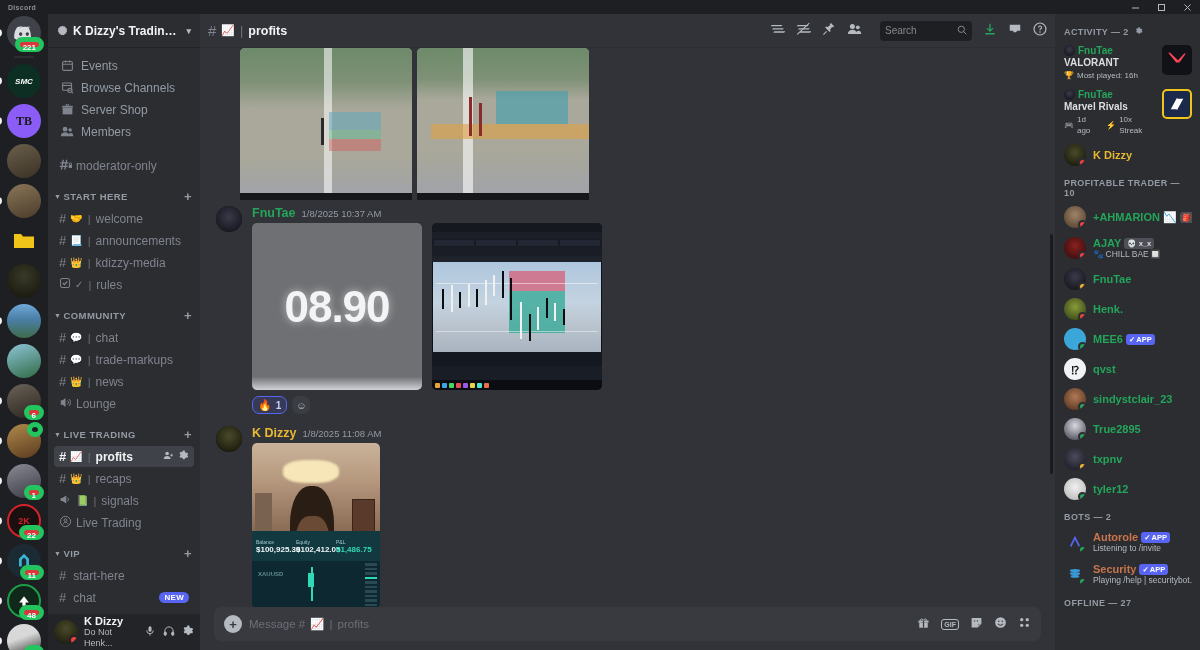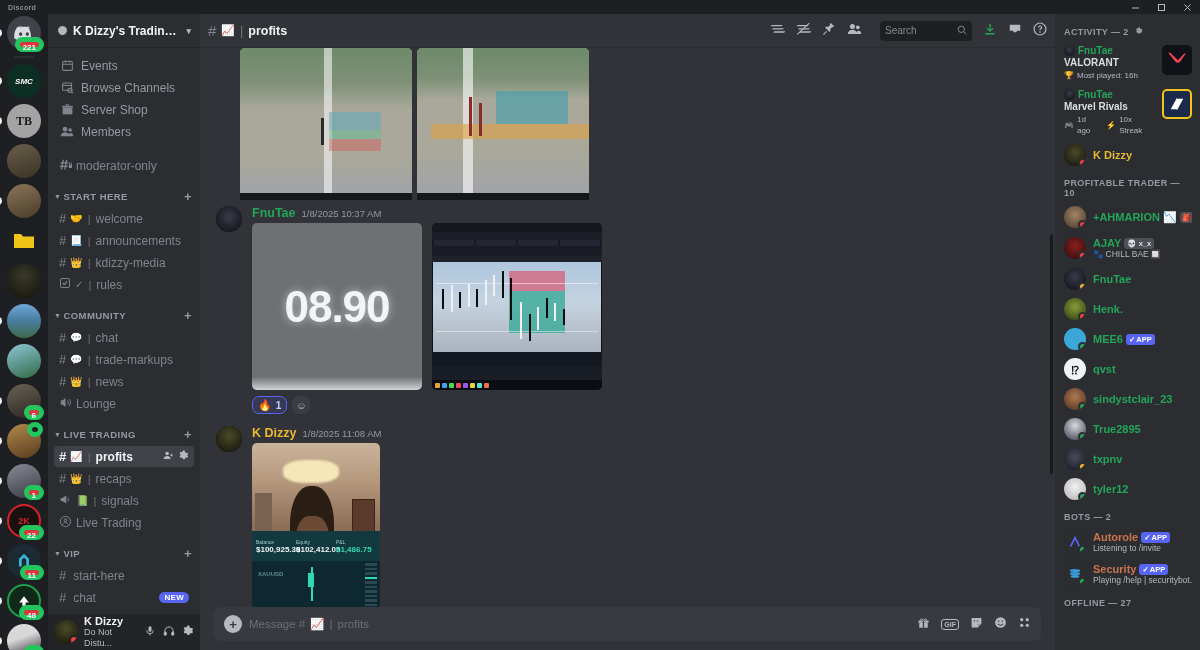--- a/index.html
+++ b/index.html
@@ -226,21 +226,21 @@
       <div class="rail-sep"></div>
 
       <div class="guild">
         <div class="pill sm"></div>
         <div class="ic" style="background:#0d2e22;font-size:8px;font-style:italic">
           <span>SMC</span>
         </div>
       </div>
       <div class="guild">
         <div class="pill sm"></div>
-        <div class="ic" style="background:#a3a3a3;color:#1a1a1a;font-size:12px;font-family:'Liberation Serif',serif">
+        <div class="ic" style="background:#8b5cf6;color:#1a1a1a;font-size:12px;font-family:'Liberation Serif',serif">
           <span>TB</span>
         </div>
       </div>
       <div class="guild">
         <div class="ic" style="background:linear-gradient(160deg,#6b5f4a,#3a3226)"></div>
       </div>
       <div class="guild">
         <div class="pill sm"></div>
         <div class="ic" style="background:linear-gradient(160deg,#8a7658,#4a3c2a)"></div>
       </div>
@@ -526,21 +526,21 @@
         </div>
 
       </div>
 
       <div class="userpanel">
         <div class="av" style="background:radial-gradient(circle at 50% 35%,#4a4a2a,#14140a)">
           <div class="dnd"></div>
         </div>
         <div style="min-width:0;flex:1">
           <div class="un">K Dizzy</div>
-          <div class="st">Do Not Distu...</div>
+          <div class="st">Do Not Henk...</div>
         </div>
         <div class="acts">
           <span>
             <svg width="12" height="12" viewBox="0 0 16 16" fill="#b5bac1">
                 <rect x="6" y="1.6" width="4" height="7.5" rx="2"></rect>
                 <path d="M3.6 7.2a4.4 4.4 0 0 0 8.8 0" fill="none" stroke="#b5bac1" stroke-width="1.2"></path>
                 <path d="M8 11.6v2.6" stroke="#b5bac1" stroke-width="1.2"></path>
               </svg>
           </span>
           <span>

